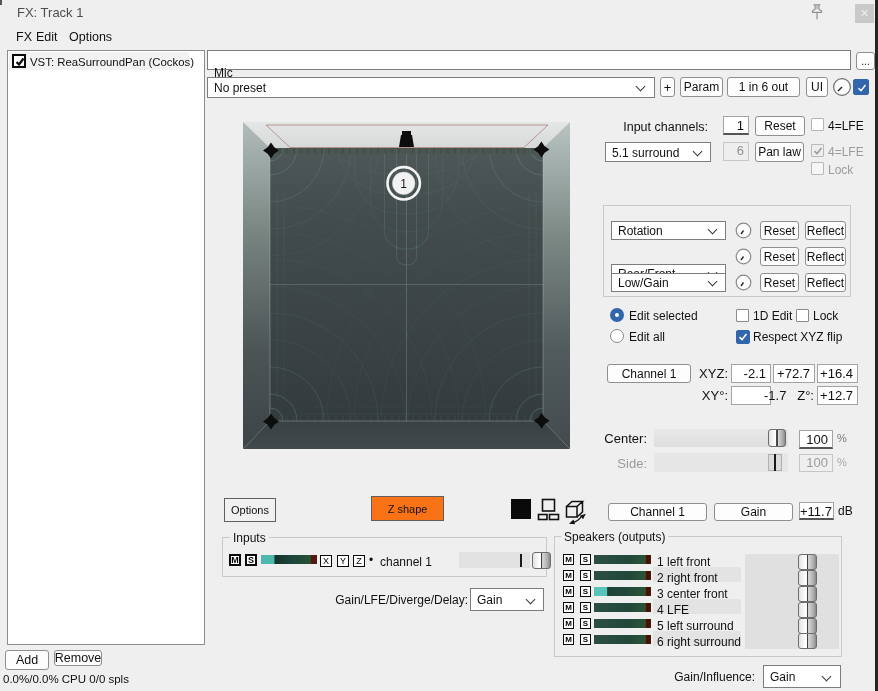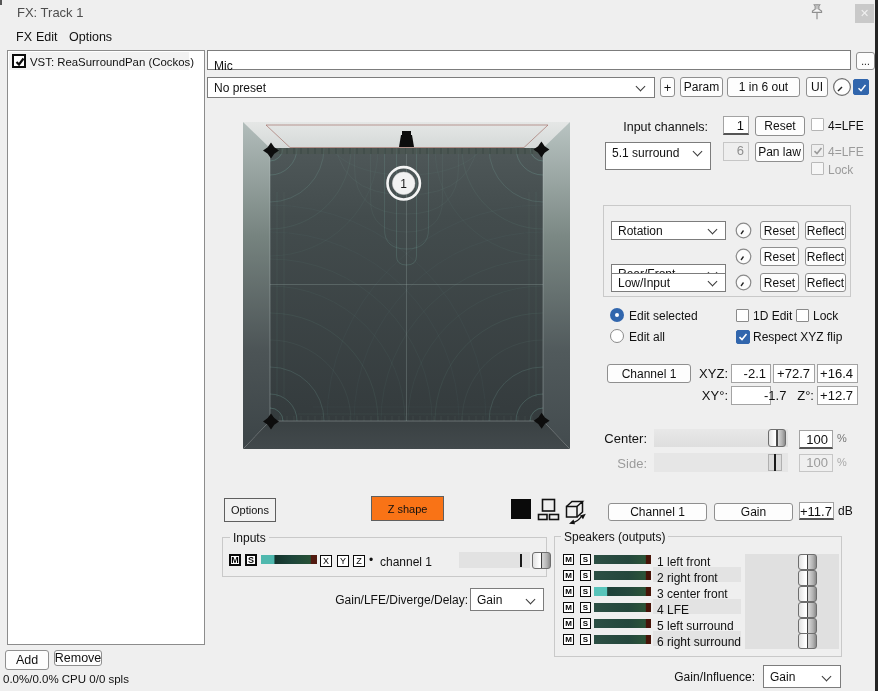--- a/index.html
+++ b/index.html
@@ -48,21 +48,21 @@
       <path d="M1.5 5 L4 7.5 L8.5 1.5" stroke="#0a0a0a" stroke-width="2.2" fill="none"></path>
     </svg>
   </div>
 <div class="abs" style="left:30px;top:56px;font-size:11.4px;">VST: ReaSurroundPan (Cockos)</div>
 
 <div class="btn" style="left:5px;top:650px;width:44px;height:20px;font-size:12.5px;">Add</div>
 <div class="btn" style="left:54px;top:650px;width:48px;height:16px;font-size:12.5px;">Remove</div>
 <div class="abs" style="left:3px;top:673px;font-size:11.5px;">0.0%/0.0% CPU 0/0 spls</div>
 
 <div class="field" style="left:207px;top:50px;width:644px;height:20px;">
-    <span style="position:absolute;left:6px;top:8px;">Mic</span>
+    <span style="position:absolute;left:6px;top:15px;">Mic</span>
   </div>
 <div class="btn" style="left:856px;top:52px;width:19px;height:18px;font-size:10px;">...</div>
 <div class="field" style="left:207px;top:77px;width:448px;height:21px;">
     <span style="position:absolute;left:6px;top:3px;">No preset</span>
     <span class="chev" style="right:10px;top:5px;"></span>
   </div>
 <div class="btn" style="left:660px;top:77px;width:15px;height:20px;font-size:13px;">+</div>
 <div class="btn" style="left:680px;top:77px;width:43px;height:20px;">Param</div>
 <div class="btn" style="left:727px;top:77px;width:73px;height:20px;">1 in 6 out</div>
 <div class="btn" style="left:806px;top:77px;width:22px;height:20px;">UI</div>
@@ -74,21 +74,21 @@
     <svg class="ckw" style="left:2.5px;top:2.5px;width:10px;height:10px;" viewBox="0 0 10 10">
       <path d="M1.5 5.2 L4 7.6 L8.5 2" stroke="#fff" stroke-width="1.4" fill="none"></path>
     </svg>
   </div>
 
 <div class="abs" style="left:600px;top:120px;width:108px;text-align:right;font-size:12.5px;">Input channels:</div>
 <div class="numf" style="left:723px;top:116px;width:26px;height:19px;">1</div>
 <div class="btn" style="left:755px;top:116px;width:50px;height:20px;">Reset</div>
 <div class="cb" style="left:811px;top:118px;border-color:#b5b5b5;"></div>
 <div class="lbl" style="left:828px;top:119px;">4=LFE</div>
-<div class="field" style="left:605px;top:142px;width:106px;height:28px;">
+<div class="field" style="left:605px;top:142px;width:106px;height:20px;">
     <span style="position:absolute;left:6px;top:3px;">5.1 surround</span>
     <span class="chev" style="right:9px;top:5px;"></span>
   </div>
 <div class="abs" style="left:723px;top:142px;width:26px;height:19px;background:#eeeeee;border:1px solid #c6c6c6;box-sizing:border-box;font-size:13px;color:#8f8f8f;text-align:right;padding-right:4px;">6</div>
 <div class="btn" style="left:755px;top:142px;width:49px;height:20px;">Pan law</div>
 <div class="cbg" style="left:811px;top:144px;">
     <svg class="ckw" viewBox="0 0 10 10">
       <path d="M1.5 5.2 L4 7.6 L8.5 2" stroke="#9a9a9a" stroke-width="1.6" fill="none"></path>
     </svg>
   </div>
@@ -99,21 +99,21 @@
 <div class="grp" style="left:603px;top:205px;width:248px;height:92px;"></div>
 <div class="field" style="left:611px;top:221px;width:115px;height:19px;">
     <span style="position:absolute;left:6px;top:2px;">Rotation</span>
     <span class="chev" style="right:9px;top:4px;"></span>
   </div>
 <div class="field" style="left:611px;top:247px;width:115px;height:19px;margin-top:17px;">
     <span style="position:absolute;left:6px;top:2px;">Rear/Front</span>
     <span class="chev" style="right:9px;top:4px;"></span>
   </div>
 <div class="field" style="left:611px;top:273px;width:115px;height:19px;">
-    <span style="position:absolute;left:6px;top:2px;">Low/Input</span>
+    <span style="position:absolute;left:6px;top:2px;">Low/Gain</span>
     <span class="chev" style="right:9px;top:4px;"></span>
   </div>
 <div class="abs" style="left:735px;top:222px;"><svg width="17" height="17" viewBox="0 0 17 17">
       <circle cx="8.5" cy="8.5" r="7.3" fill="#fcfcfc" stroke="#8a8a8a" stroke-width="1.2"></circle>
       <line x1="8.5" y1="8.5" x2="6" y2="12" stroke="#222" stroke-width="1.3"></line>
     </svg></div>
 <div class="abs" style="left:735px;top:248px;"><svg width="17" height="17" viewBox="0 0 17 17">
       <circle cx="8.5" cy="8.5" r="7.3" fill="#fcfcfc" stroke="#8a8a8a" stroke-width="1.2"></circle>
       <line x1="8.5" y1="8.5" x2="6" y2="12" stroke="#222" stroke-width="1.3"></line>
     </svg></div>

